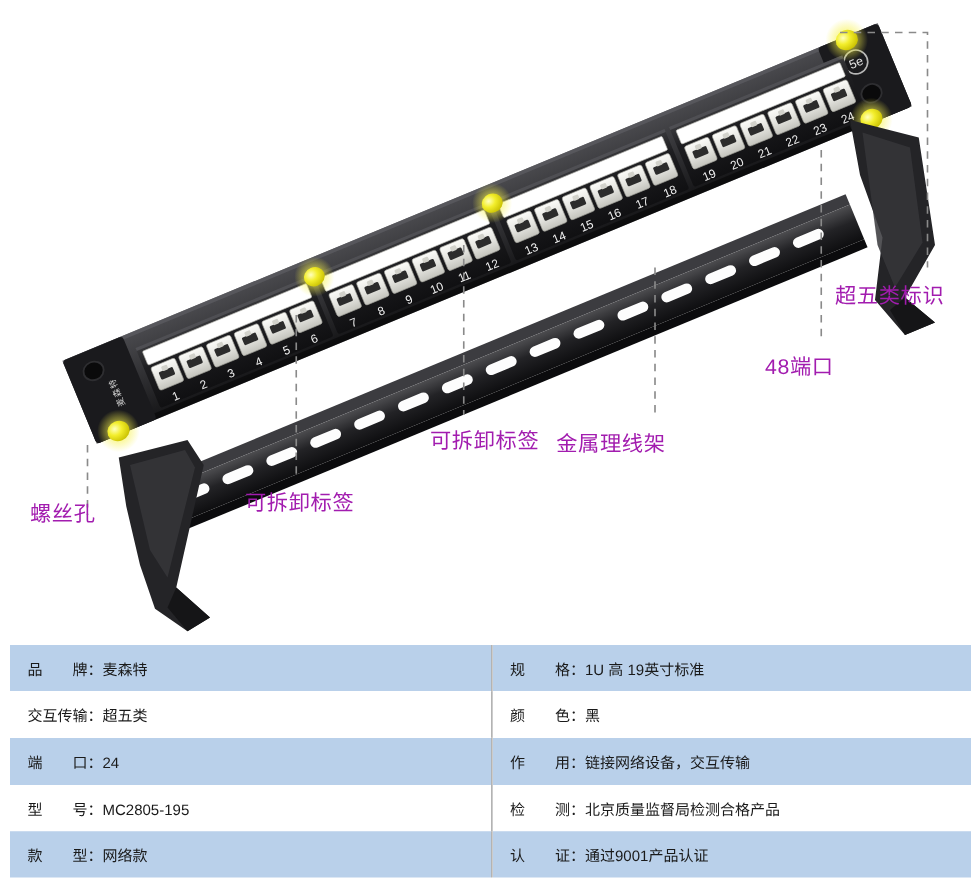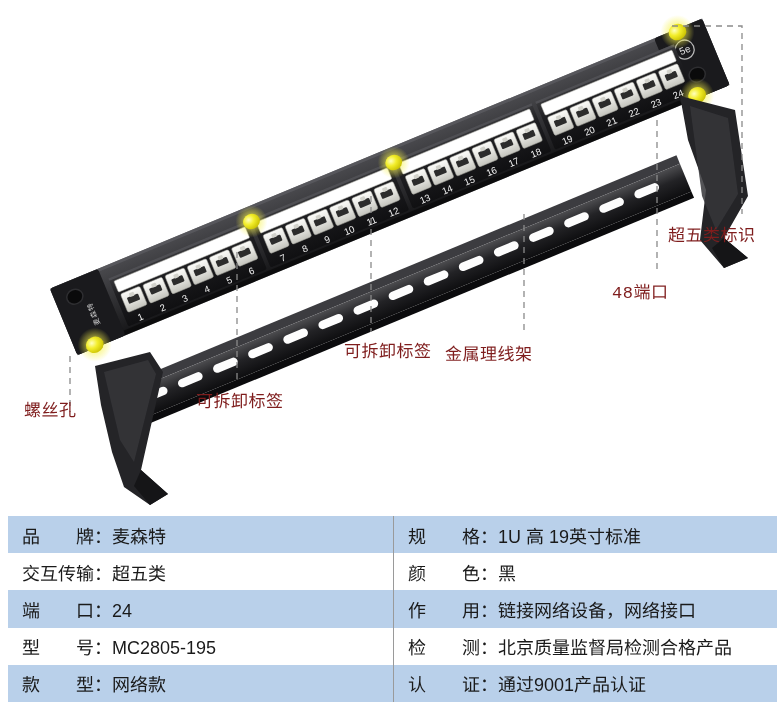--- a/index.html
+++ b/index.html
@@ -13,39 +13,38 @@
 
   
   #illus{position:absolute;left:0;top:0;width:777px;height:512px;}
   #illus svg{display:block;width:777px;height:512px;}
 
   
   .callout{
     position:absolute;
     font-size:17px;
     line-height:1.1;
-    color:#7f1d1d;
+    color:#a21caf;
     white-space:nowrap;
     letter-spacing:.5px;
-    font-family:Liberation Mono, monospace;
   }
 
   
   #spec{
     position:absolute;left:8px;top:516px;
     width:761px;height:186px;
   }
   #spec table{
     width:100%;height:100%;
     border-collapse:collapse;
     table-layout:fixed;
   }
   #spec td{
     padding:0 0 0 14px;
-    font-size:18px;
+    font-size:12px;
     color:#1a1a1a;
     vertical-align:middle;
     white-space:nowrap;
     overflow:hidden;
   }
   #spec tr{height:31px;}
   #spec tr.band td{background:#b9d0ea;}
   #spec td.left-cell{width:371px;border-right:1px solid #9a9a9a;}
   #spec td.right-cell{width:390px;}
   .k{display:inline-block;}
@@ -307,21 +306,21 @@
           </td>
           <td class="right-cell">
             <span class="k">颜　　色：</span><span class="v">黑</span>
           </td>
         </tr>
         <tr class="band">
           <td class="left-cell">
             <span class="k">端　　口：</span><span class="v">24</span>
           </td>
           <td class="right-cell">
-            <span class="k">作　　用：</span><span class="v">链接网络设备，网络接口</span>
+            <span class="k">作　　用：</span><span class="v">链接网络设备，交互传输</span>
           </td>
         </tr>
         <tr>
           <td class="left-cell">
             <span class="k">型　　号：</span><span class="v">MC2805-195</span>
           </td>
           <td class="right-cell">
             <span class="k">检　　测：</span><span class="v">北京质量监督局检测合格产品</span>
           </td>
         </tr>

